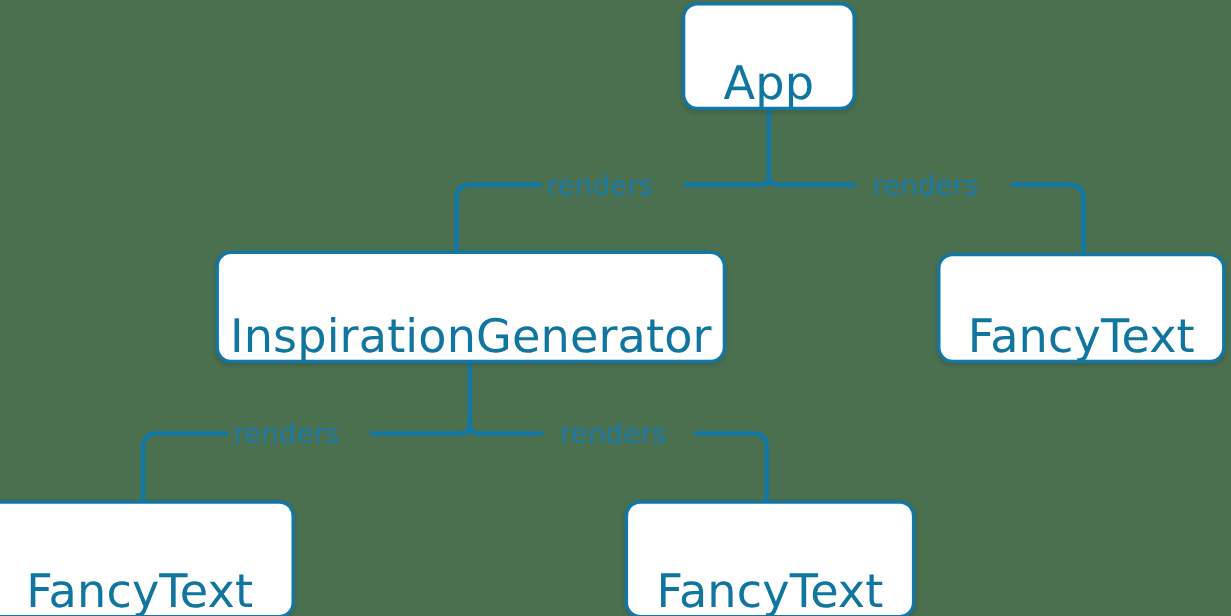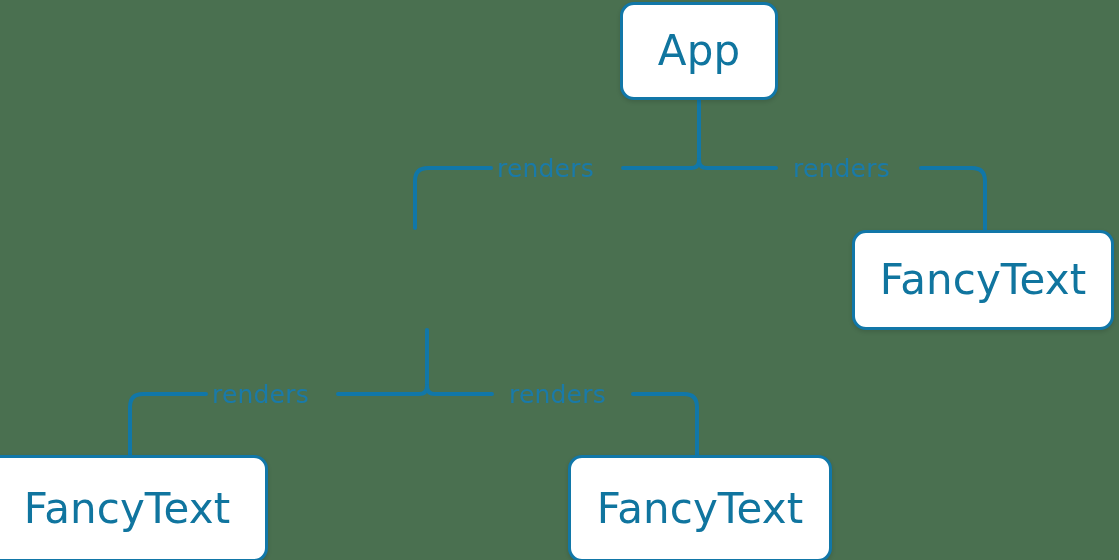--- a/index.html
+++ b/index.html
@@ -28,21 +28,21 @@
     height: 560px;
     pointer-events: none;
   }
   .node-box {
     position: absolute;
     background: #ffffff;
     border: 3px solid #1177a8;
     border-radius: 14px;
     box-sizing: border-box;
     display: flex;
-    align-items: center;
+    align-items: flex-end;
     justify-content: center;
     box-shadow: 0 2px 4px rgba(0,0,0,0.13);
   }
   .node-label {
     color: #10759f;
     font-size: 42px;
     font-weight: 400;
     line-height: 1;
     letter-spacing: 0.1px;
     white-space: nowrap;
@@ -97,20 +97,23 @@
 
   <div class="edge-label" id="label-app-left">renders</div>
   <div class="edge-label" id="label-app-right">renders</div>
   <div class="edge-label" id="label-ig-left">renders</div>
   <div class="edge-label" id="label-ig-right">renders</div>
 
   <div class="node-box" id="node-app">
     <span class="node-label">App</span>
   </div>
 
+  <div class="node-box" id="node-inspgen">
+    <span class="node-label">InspirationGenerator</span>
+  </div>
 
   <div class="node-box" id="node-fancy-right">
     <span class="node-label">FancyText</span>
   </div>
 
   <div class="node-box" id="node-fancy-left">
     <span class="node-label">FancyText</span>
   </div>
 
   <div class="node-box" id="node-copyright">

